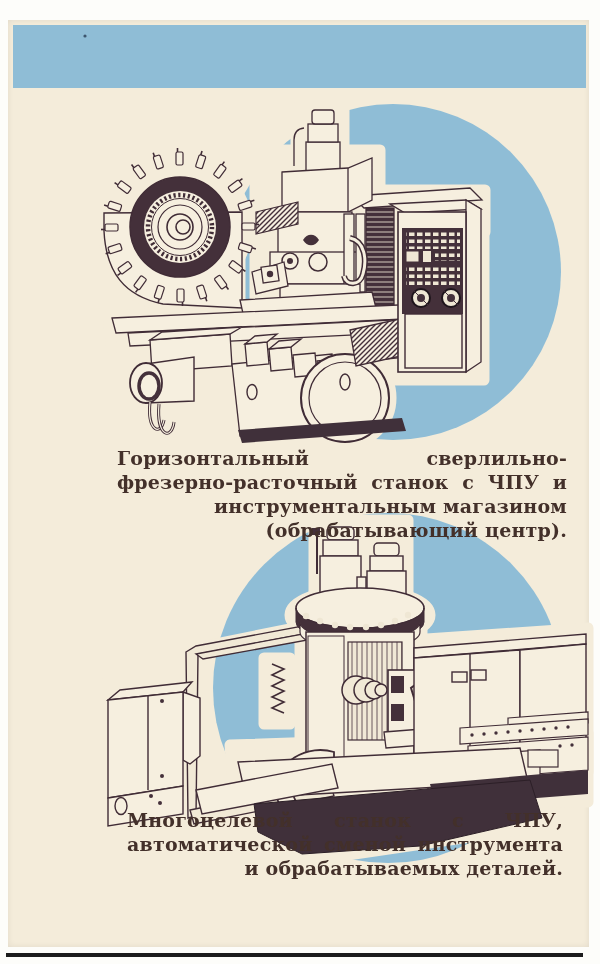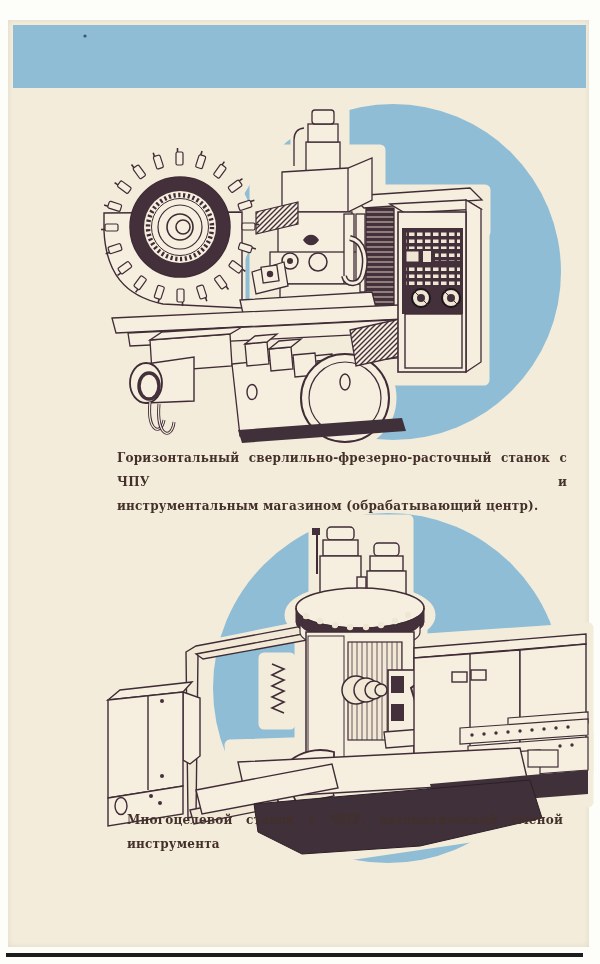--- a/index.html
+++ b/index.html
@@ -1,24 +1,24 @@
 <!DOCTYPE html>
 <html><head>
 <meta charset="utf-8">
 <style>
   html,body{margin:0;padding:0;background:#fdfdfa;}
   #stage{position:relative;width:600px;height:964px;background:#fdfdfa;overflow:hidden;
          font-family:"DejaVu Serif","Liberation Serif",serif;}
   #paper{position:absolute;left:8px;top:20px;width:581px;height:927px;background:#f4ecda;
          box-shadow:0 0 6px rgba(0,0,0,0.08) inset;}
   #art{position:absolute;left:0;top:0;width:600px;height:964px;}
-  .caption{position:absolute;color:#43302a;font-weight:700;font-size:12px;line-height:24px;
+  .caption{position:absolute;color:#43302a;font-weight:700;font-size:19px;line-height:24px;
            letter-spacing:0.2px;z-index:5;}
   .cap-just{text-align:justify;text-align-last:justify;}
-  .cap-left{text-align:left;}
+  .cap-left{text-align:right;}
   #caption-1{left:117px;top:446px;width:450px;}
   #caption-2{left:127px;top:808px;width:436px;}
   #footer-rule{position:absolute;left:6px;top:953px;width:577px;height:4px;background:#1c1c1c;z-index:4;}
 </style>
 </head>
 <body>
 
 <div id="stage">
   <div id="paper"></div>
 
@@ -325,16 +325,17 @@
       <polygon points="254,804 530,780 542,818 420,846 302,854 258,832" fill="#40303a" stroke="#2c1f27" stroke-width="1"></polygon>
     </g>
   </svg>
 
   <div id="caption-1" class="caption">
     <div class="cap-just">Горизонтальный сверлильно-фрезерно-расточный станок с ЧПУ и</div>
     <div class="cap-left">инструментальным магазином (обрабатывающий центр).</div>
   </div>
   <div id="caption-2" class="caption">
     <div class="cap-just">Многоцелевой станок с ЧПУ, автоматической сменой инструмента</div>
+    <div class="cap-left">и обрабатываемых деталей.</div>
   </div>
 
   <div id="footer-rule"></div>
 </div>
 
 </body></html>

